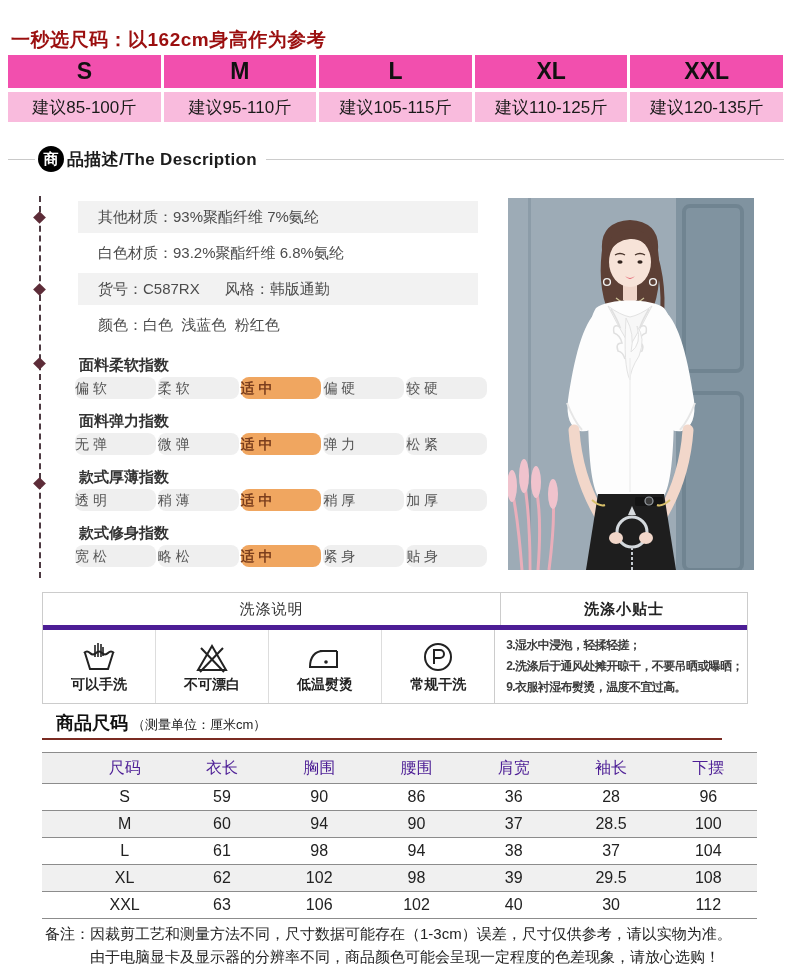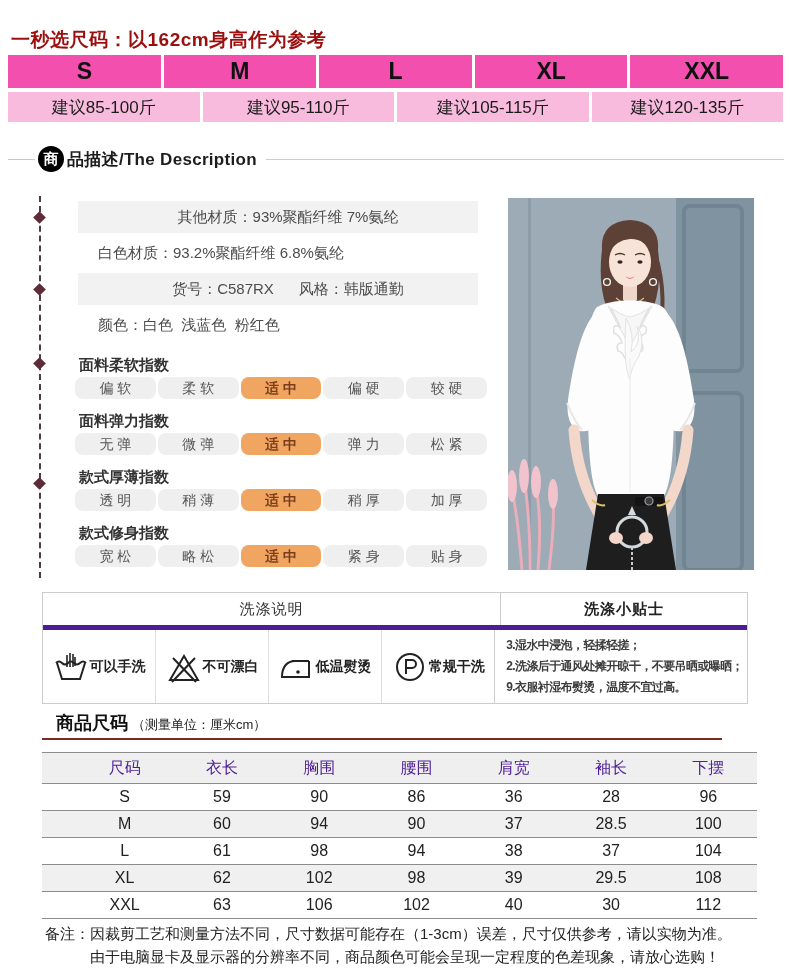--- a/index.html
+++ b/index.html
@@ -22,41 +22,41 @@
   .desc-title{font-size:17px;font-weight:bold;color:#1d1d1d;letter-spacing:.3px;}
   .line-long{flex:1;height:1px;background:#ccc;margin-left:9px;}
 
   
   .dash-line{position:absolute;left:39px;top:196px;height:382px;width:0;border-left:2px dashed #4d3a42;}
   .diamond{position:absolute;left:35px;width:9px;height:9px;background:#5d2c38;transform:rotate(45deg);}
 
   
   .info-rows{position:absolute;left:78px;top:201px;width:400px;}
   .info-row{height:32px;line-height:32px;margin-bottom:4px;font-size:15px;color:#4c4c4c;padding-left:20px;white-space:pre;}
-  .info-row.shaded{background:#f2f2f2;text-align:center;}
+  .info-row.shaded{background:#f2f2f2;}
 
   
   .indices{position:absolute;left:75px;top:355px;width:412px;}
   .index-group{margin-bottom:12px;}
   .index-label{font-size:15px;font-weight:bold;color:#333;height:20px;line-height:20px;padding-left:4px;}
   .index-cells{display:flex;gap:2px;margin-top:2px;}
-  .index-cell{flex:1;height:22px;line-height:22px;text-align:center;font-size:14px;color:#555;background:#efefef;white-space:pre;border-radius:8px;}
+  .index-cell{flex:1;height:22px;line-height:22px;text-align:left;font-size:14px;color:#555;background:#efefef;white-space:pre;border-radius:8px;}
   .index-cell.selected{background:#f0a660;color:#7b3e1d;font-weight:bold;}
 
   
   .product-photo{position:absolute;left:508px;top:198px;width:246px;height:372px;}
 
   
   .wash-box{position:absolute;left:42px;top:592px;width:706px;height:112px;border:1px solid #ccc;display:flex;flex-direction:column;box-sizing:border-box;}
   .wash-header{display:flex;height:32px;border-bottom:5px solid #4c1d95;}
   .wash-header-left{width:457px;border-right:1px solid #ccc;display:flex;align-items:center;justify-content:center;font-size:15px;color:#333;letter-spacing:1px;}
   .wash-header-right{flex:1;display:flex;align-items:center;justify-content:center;font-size:15px;font-weight:bold;color:#222;letter-spacing:1px;}
   .wash-body{flex:1;display:flex;min-height:0;}
   .wash-icons{width:457px;border-right:1px solid #ccc;display:flex;}
-  .wash-cell{flex:1;display:flex;flex-direction:row;align-items:center;justify-content:center;border-right:1px solid #ddd;gap:1px;}
+  .wash-cell{flex:1;display:flex;flex-direction:column;align-items:center;justify-content:center;border-right:1px solid #ddd;gap:1px;}
   .wash-cell:last-child{border-right:none;}
   .wash-glyph{width:36px;height:36px;}
   .wash-label{font-size:14px;font-weight:bold;color:#222;}
   .wash-tips{flex:1;display:flex;flex-direction:column;justify-content:center;padding:4px 4px 4px 11px;}
   .wash-tip{font-size:12px;font-weight:bold;color:#3c3c3c;line-height:1.75;letter-spacing:-0.6px;white-space:nowrap;}
 
   
   .chart-title{position:absolute;left:56px;top:711px;}
   .chart-title-main{font-size:18px;font-weight:bold;color:#111;}
   .chart-title-unit{font-size:13px;color:#222;margin-left:4px;}
@@ -85,20 +85,21 @@
       <div class="sg-cell sg-head">S</div>
       <div class="sg-cell sg-head">M</div>
       <div class="sg-cell sg-head">L</div>
       <div class="sg-cell sg-head">XL</div>
       <div class="sg-cell sg-head">XXL</div>
     </div>
     <div class="sg-row sg-weights">
       <div class="sg-cell sg-weight">建议85-100斤</div>
       <div class="sg-cell sg-weight">建议95-110斤</div>
       <div class="sg-cell sg-weight">建议105-115斤</div>
+      <div class="sg-cell sg-weight">建议110-125斤</div>
       <div class="sg-cell sg-weight">建议120-135斤</div>
     </div>
   </div>
 
   <div class="desc-header">
     <span class="line-short"></span>
     <span class="badge">商</span>
     <span class="desc-title">品描述/The Description</span>
     <span class="line-long"></span>
   </div>

